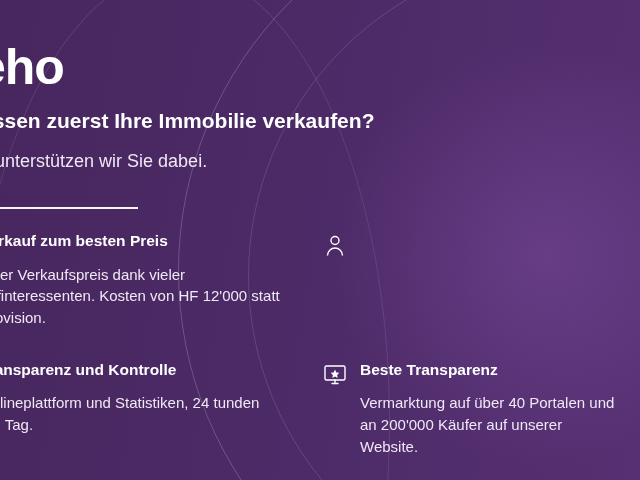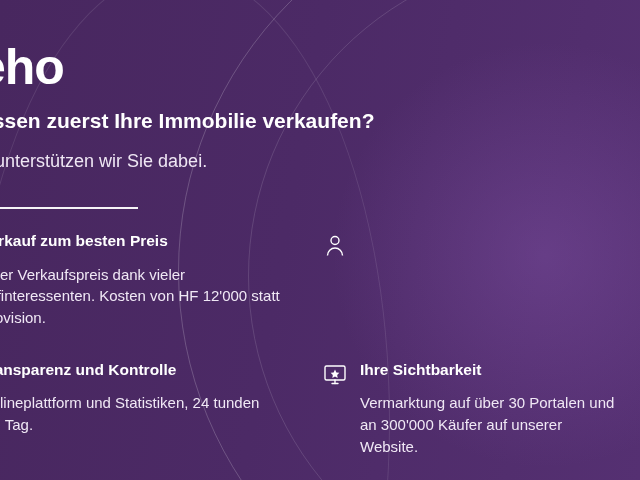--- a/index.html
+++ b/index.html
@@ -193,19 +193,19 @@
     <div class="feature">
       <div class="feature-icon">
         <svg width="24" height="22" viewBox="0 0 24 22" fill="none" stroke="#ffffff" stroke-width="1.4">
           <rect x="2" y="2" width="20" height="14" rx="1.5"></rect>
           <path d="M9 19.5h6" stroke-linecap="round"></path>
           <path d="M12 16v3.5" stroke-linecap="round"></path>
           <path d="M12 5.6l1.35 2.8 3 .42-2.2 2.1.53 3-2.68-1.44L9.32 13.9l.53-3-2.2-2.1 3-.42z" fill="#ffffff" stroke="none"></path>
         </svg>
       </div>
       <div class="feature-body">
-        <div class="feature-title">Ihre Sichtbarkeit</div>
-        <div class="feature-text">Vermarktung auf über 30 Portalen und an 300'000 Käufer auf unserer Website.</div>
+        <div class="feature-title">Beste Transparenz</div>
+        <div class="feature-text">Vermarktung auf über 40 Portalen und an 200'000 Käufer auf unserer Website.</div>
       </div>
     </div>
 
   </div>
 </div>
 
 </body></html>

